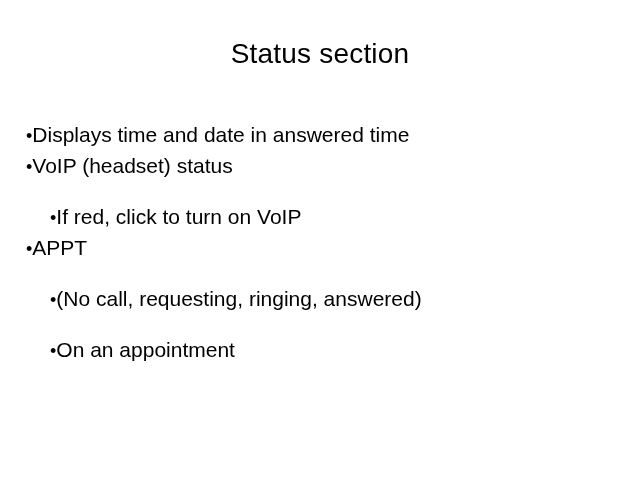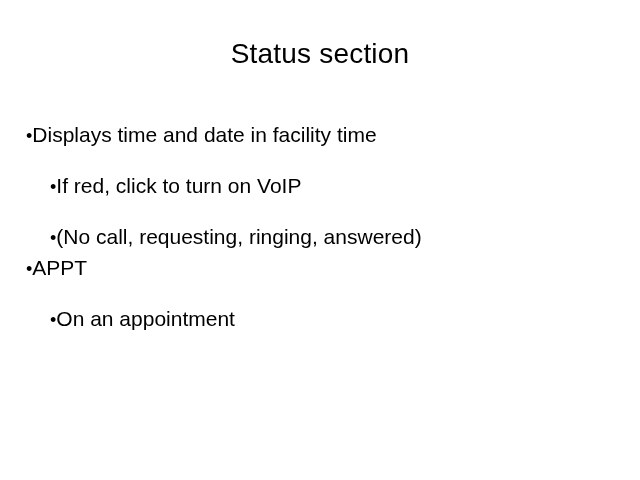--- a/index.html
+++ b/index.html
@@ -62,35 +62,38 @@
 </head>
 <body>
 
 <div class="slide">
 
   <div class="slide-title">Status section</div>
 
   <div class="body-block">
 
     <div class="bullet level-1">
-      <span class="bullet-mark">•</span><span class="bullet-text">Displays time and date in facility time</span>
+      <span class="bullet-mark">•</span><span class="bullet-text">Displays time and date in answered time</span>
     </div>
 
+    <div class="bullet level-1">
+      <span class="bullet-mark">•</span><span class="bullet-text">VoIP (headset) status</span>
+    </div>
 
     <div class="bullet level-2">
       <span class="bullet-mark">•</span><span class="bullet-text">If red, click to turn on VoIP</span>
     </div>
 
 
+    <div class="bullet level-1">
+      <span class="bullet-mark">•</span><span class="bullet-text">APPT</span>
+    </div>
+
     <div class="bullet level-2">
       <span class="bullet-mark">•</span><span class="bullet-text">(No call, requesting, ringing, answered)</span>
-    </div>
-
-    <div class="bullet level-1">
-      <span class="bullet-mark">•</span><span class="bullet-text">APPT</span>
     </div>
 
     <div class="bullet level-2">
       <span class="bullet-mark">•</span><span class="bullet-text">On an appointment</span>
     </div>
 
 
 
 
   </div>

